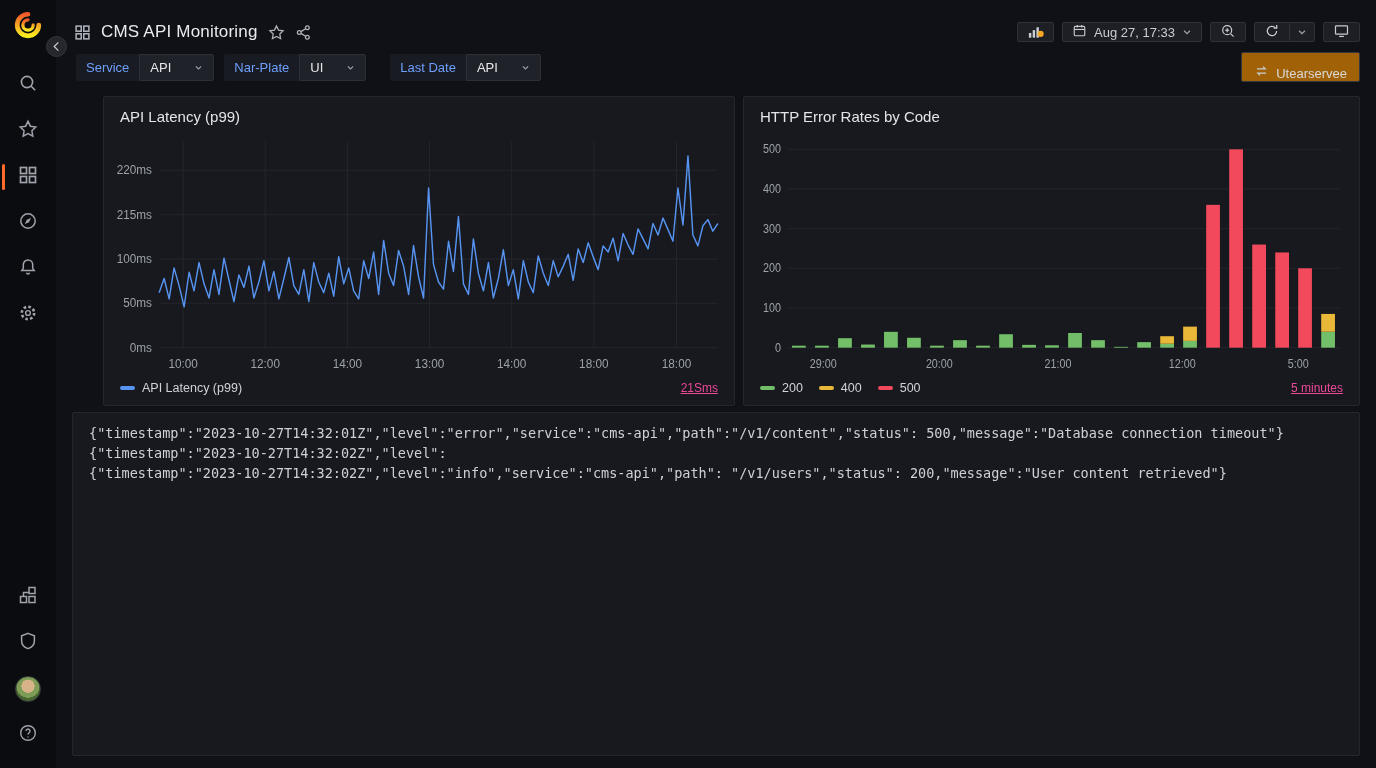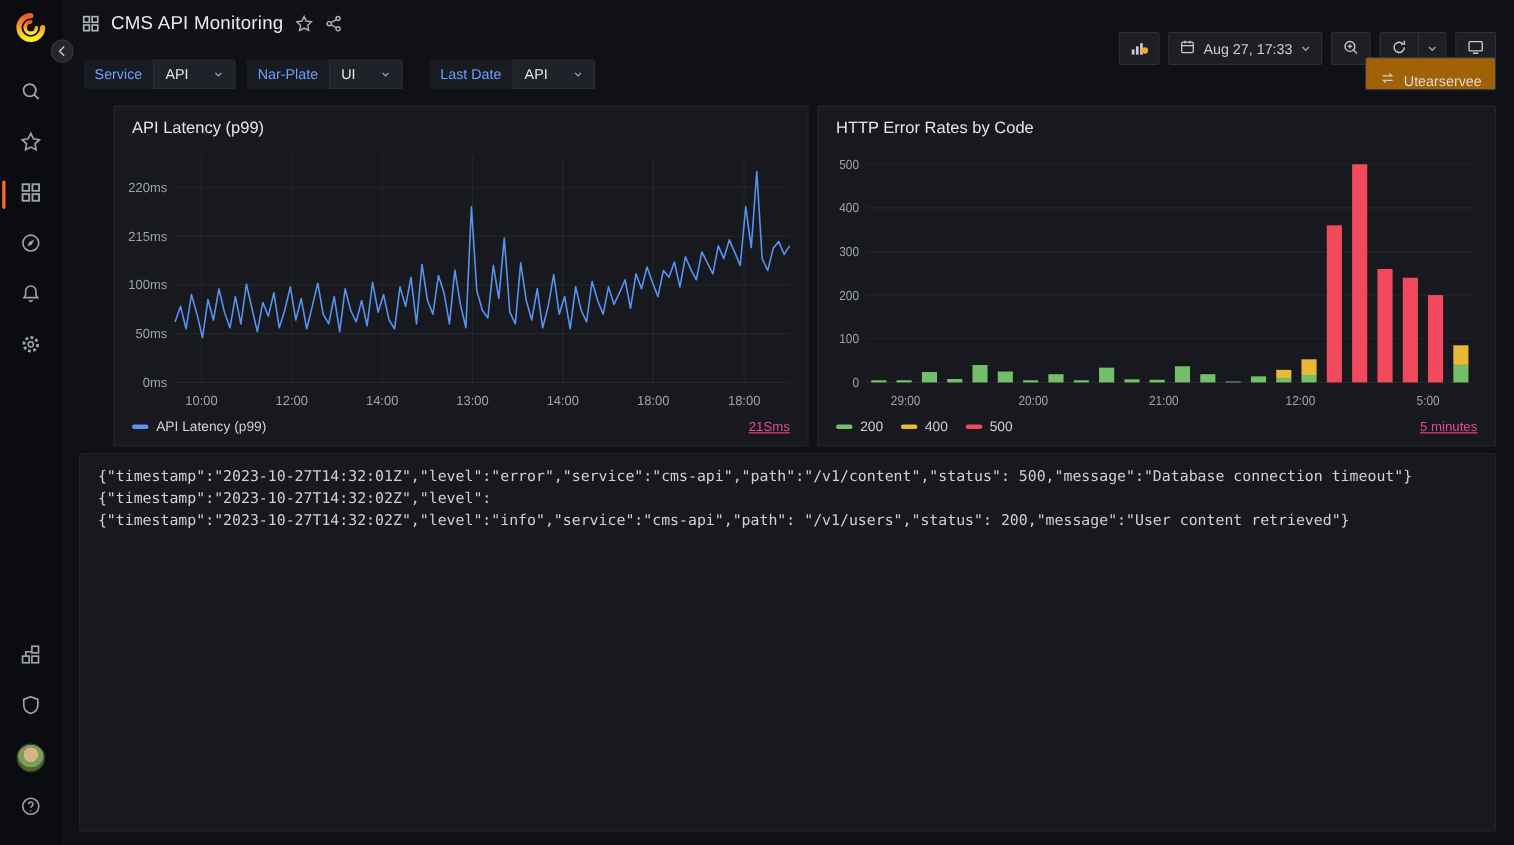--- a/index.html
+++ b/index.html
@@ -22,26 +22,26 @@
   .side-spacer { flex:1; }
   .avatar { width:26px; height:26px; border-radius:50%;
     background:radial-gradient(circle at 50% 38%, #d8b289 0 34%, #7d9c55 35% 60%, #46682f 61%); 
     border:1px solid #3a3c40; }
 
   .collapse-btn { position:absolute; left:46px; top:36px; width:21px; height:21px; border-radius:50%;
     background:#26272c; border:1px solid #33353a; display:flex; align-items:center; justify-content:center;
     z-index:5; cursor:pointer; }
 
   
-  .topbar { height:42px; display:flex; align-items:center; padding:0 16px 0 18px; gap:8px; }
+  .topbar { height:42px; display:flex; align-items:flex-end; padding:0 16px 0 18px; gap:8px; }
   .tb-left { display:flex; align-items:center; gap:10px; flex:1; }
   .page-title { font-size:17px; font-weight:500; color:#e9eaec; letter-spacing:.2px; }
   .tb-icon { color:#aeb2ba; display:flex; align-items:center; cursor:pointer; }
   .tb-right { display:flex; align-items:center; gap:8px; }
-  .tb-btn { height:30px; background:#1d1f25; border:1px solid #2e3138; border-radius:2px;
+  .tb-btn { height:20px; background:#1d1f25; border:1px solid #2e3138; border-radius:2px;
     display:flex; align-items:center; gap:7px; padding:0 9px; cursor:pointer; color:#c9ccd2;
     font-size:13px;margin-top:46px; }
   .tb-group { display:flex; }
   .tb-group .tb-btn:first-child { border-radius:2px 0 0 2px; }
   .tb-group .tb-btn:last-child { border-radius:0 2px 2px 0; border-left:none; padding:0 7px; }
 
   
   .filters { display:flex; align-items:center; padding:10px 16px 10px 20px; gap:10px; }
   .fgroup { display:flex;justify-content:center; }
   .fgroup.gap { margin-left:14px; }

